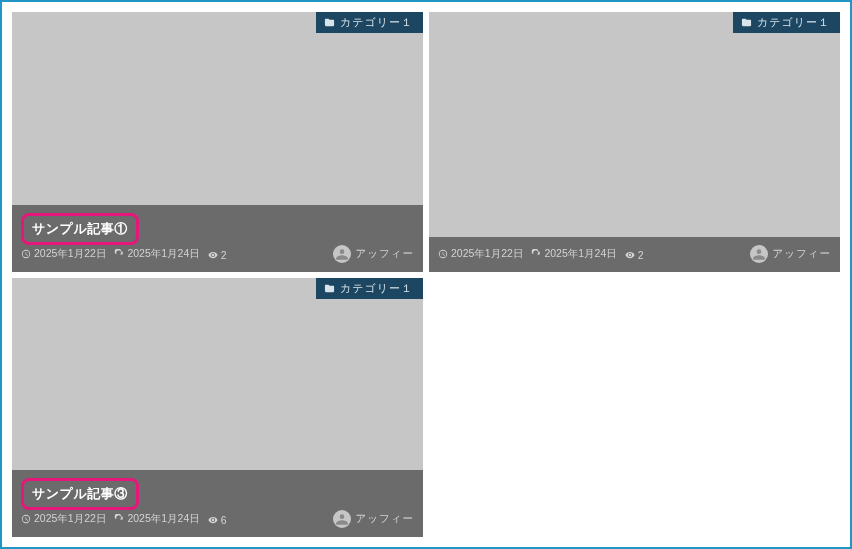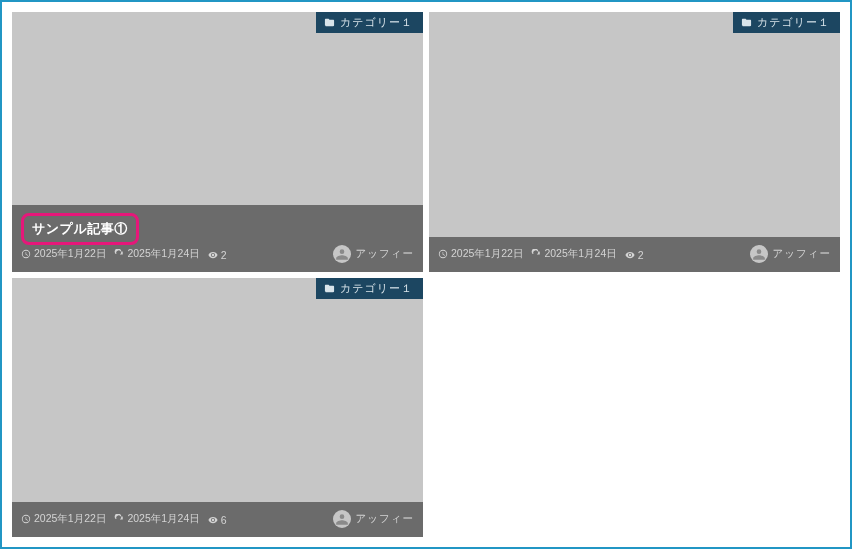--- a/index.html
+++ b/index.html
@@ -115,20 +115,21 @@
   <div class="card">
     <div class="thumb">
       <div class="cat-tag">
         <svg viewBox="0 0 24 24">
             <path d="M10 4H4c-1.1 0-2 .9-2 2v12c0 1.1.9 2 2 2h16c1.1 0 2-.9 2-2V8c0-1.1-.9-2-2-2h-8l-2-2z"></path>
           </svg>
         <span>カテゴリー１</span>
       </div>
     </div>
     <div class="meta">
+      <span class="title">サンプル記事③</span>
       <div class="row">
         <div class="stats">
           <span class="stat-group">
             <svg viewBox="0 0 24 24">
                 <path d="M12 2a10 10 0 100 20 10 10 0 000-20zm0 18a8 8 0 110-16 8 8 0 010 16zm.5-13H11v6l5.2 3.2.8-1.3-4.5-2.7V7z"></path>
               </svg>
             <span>2025年1月22日</span>
           </span>
           <span class="stat-group">
             <svg viewBox="0 0 24 24">

